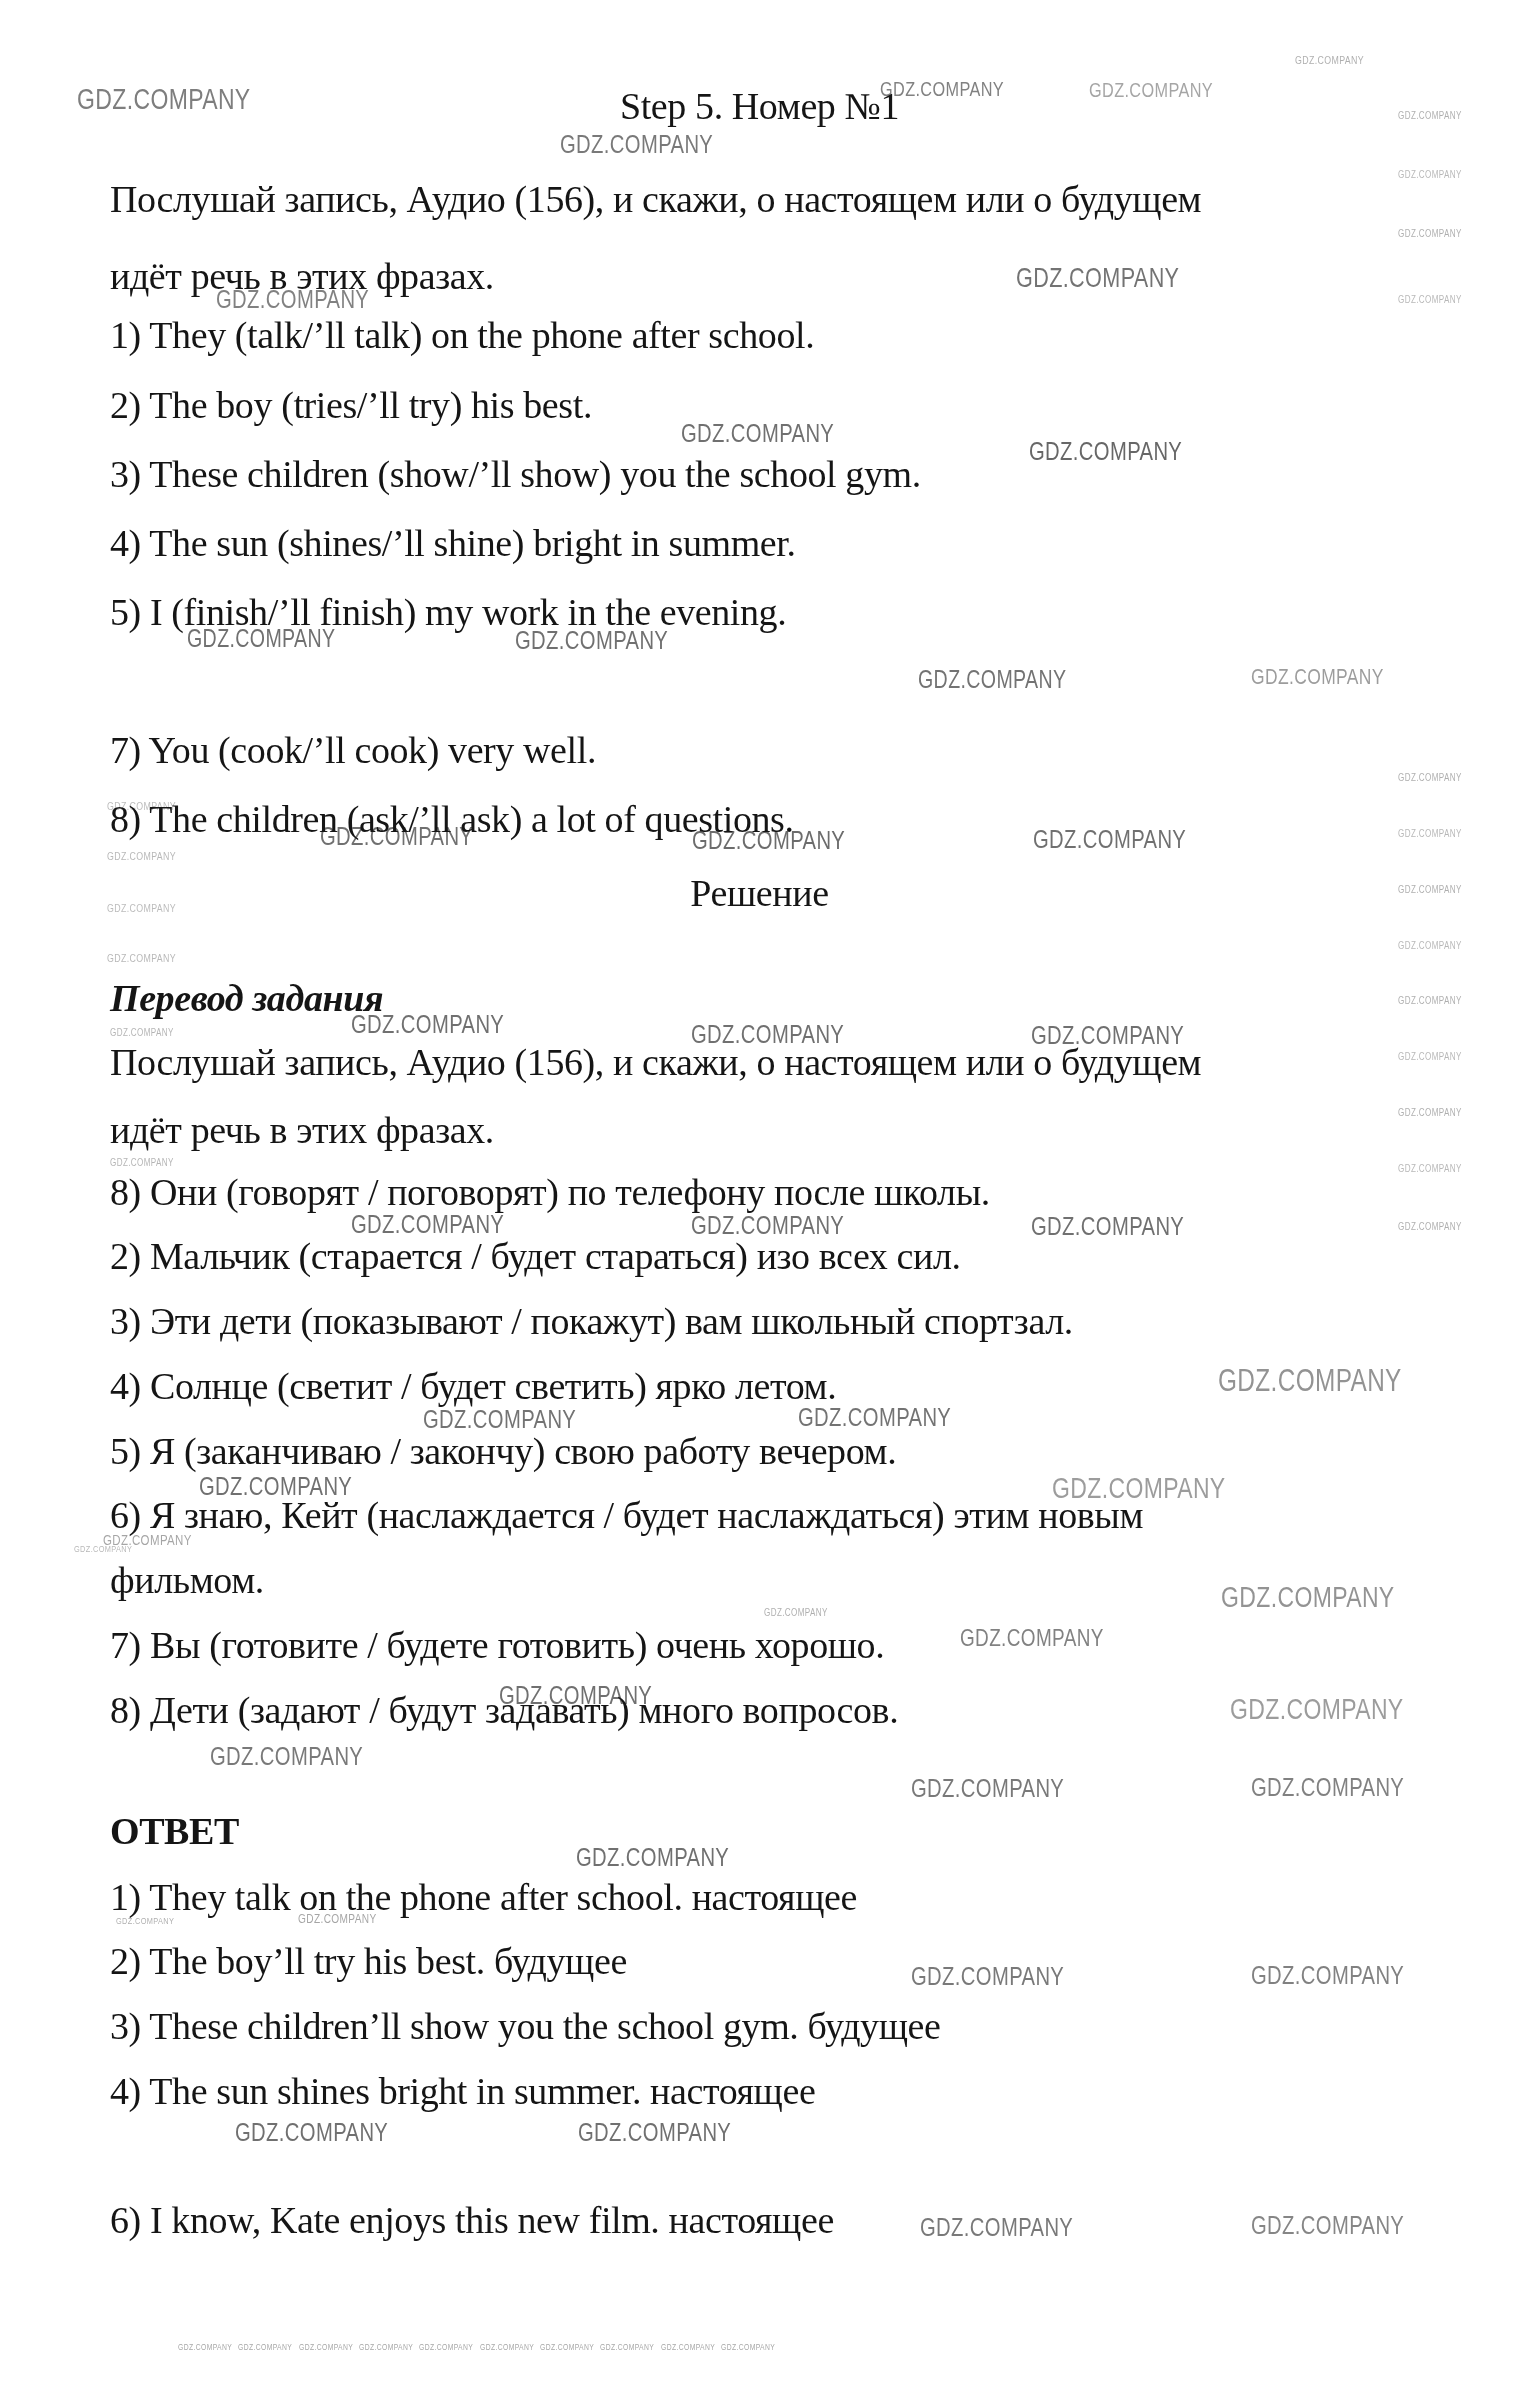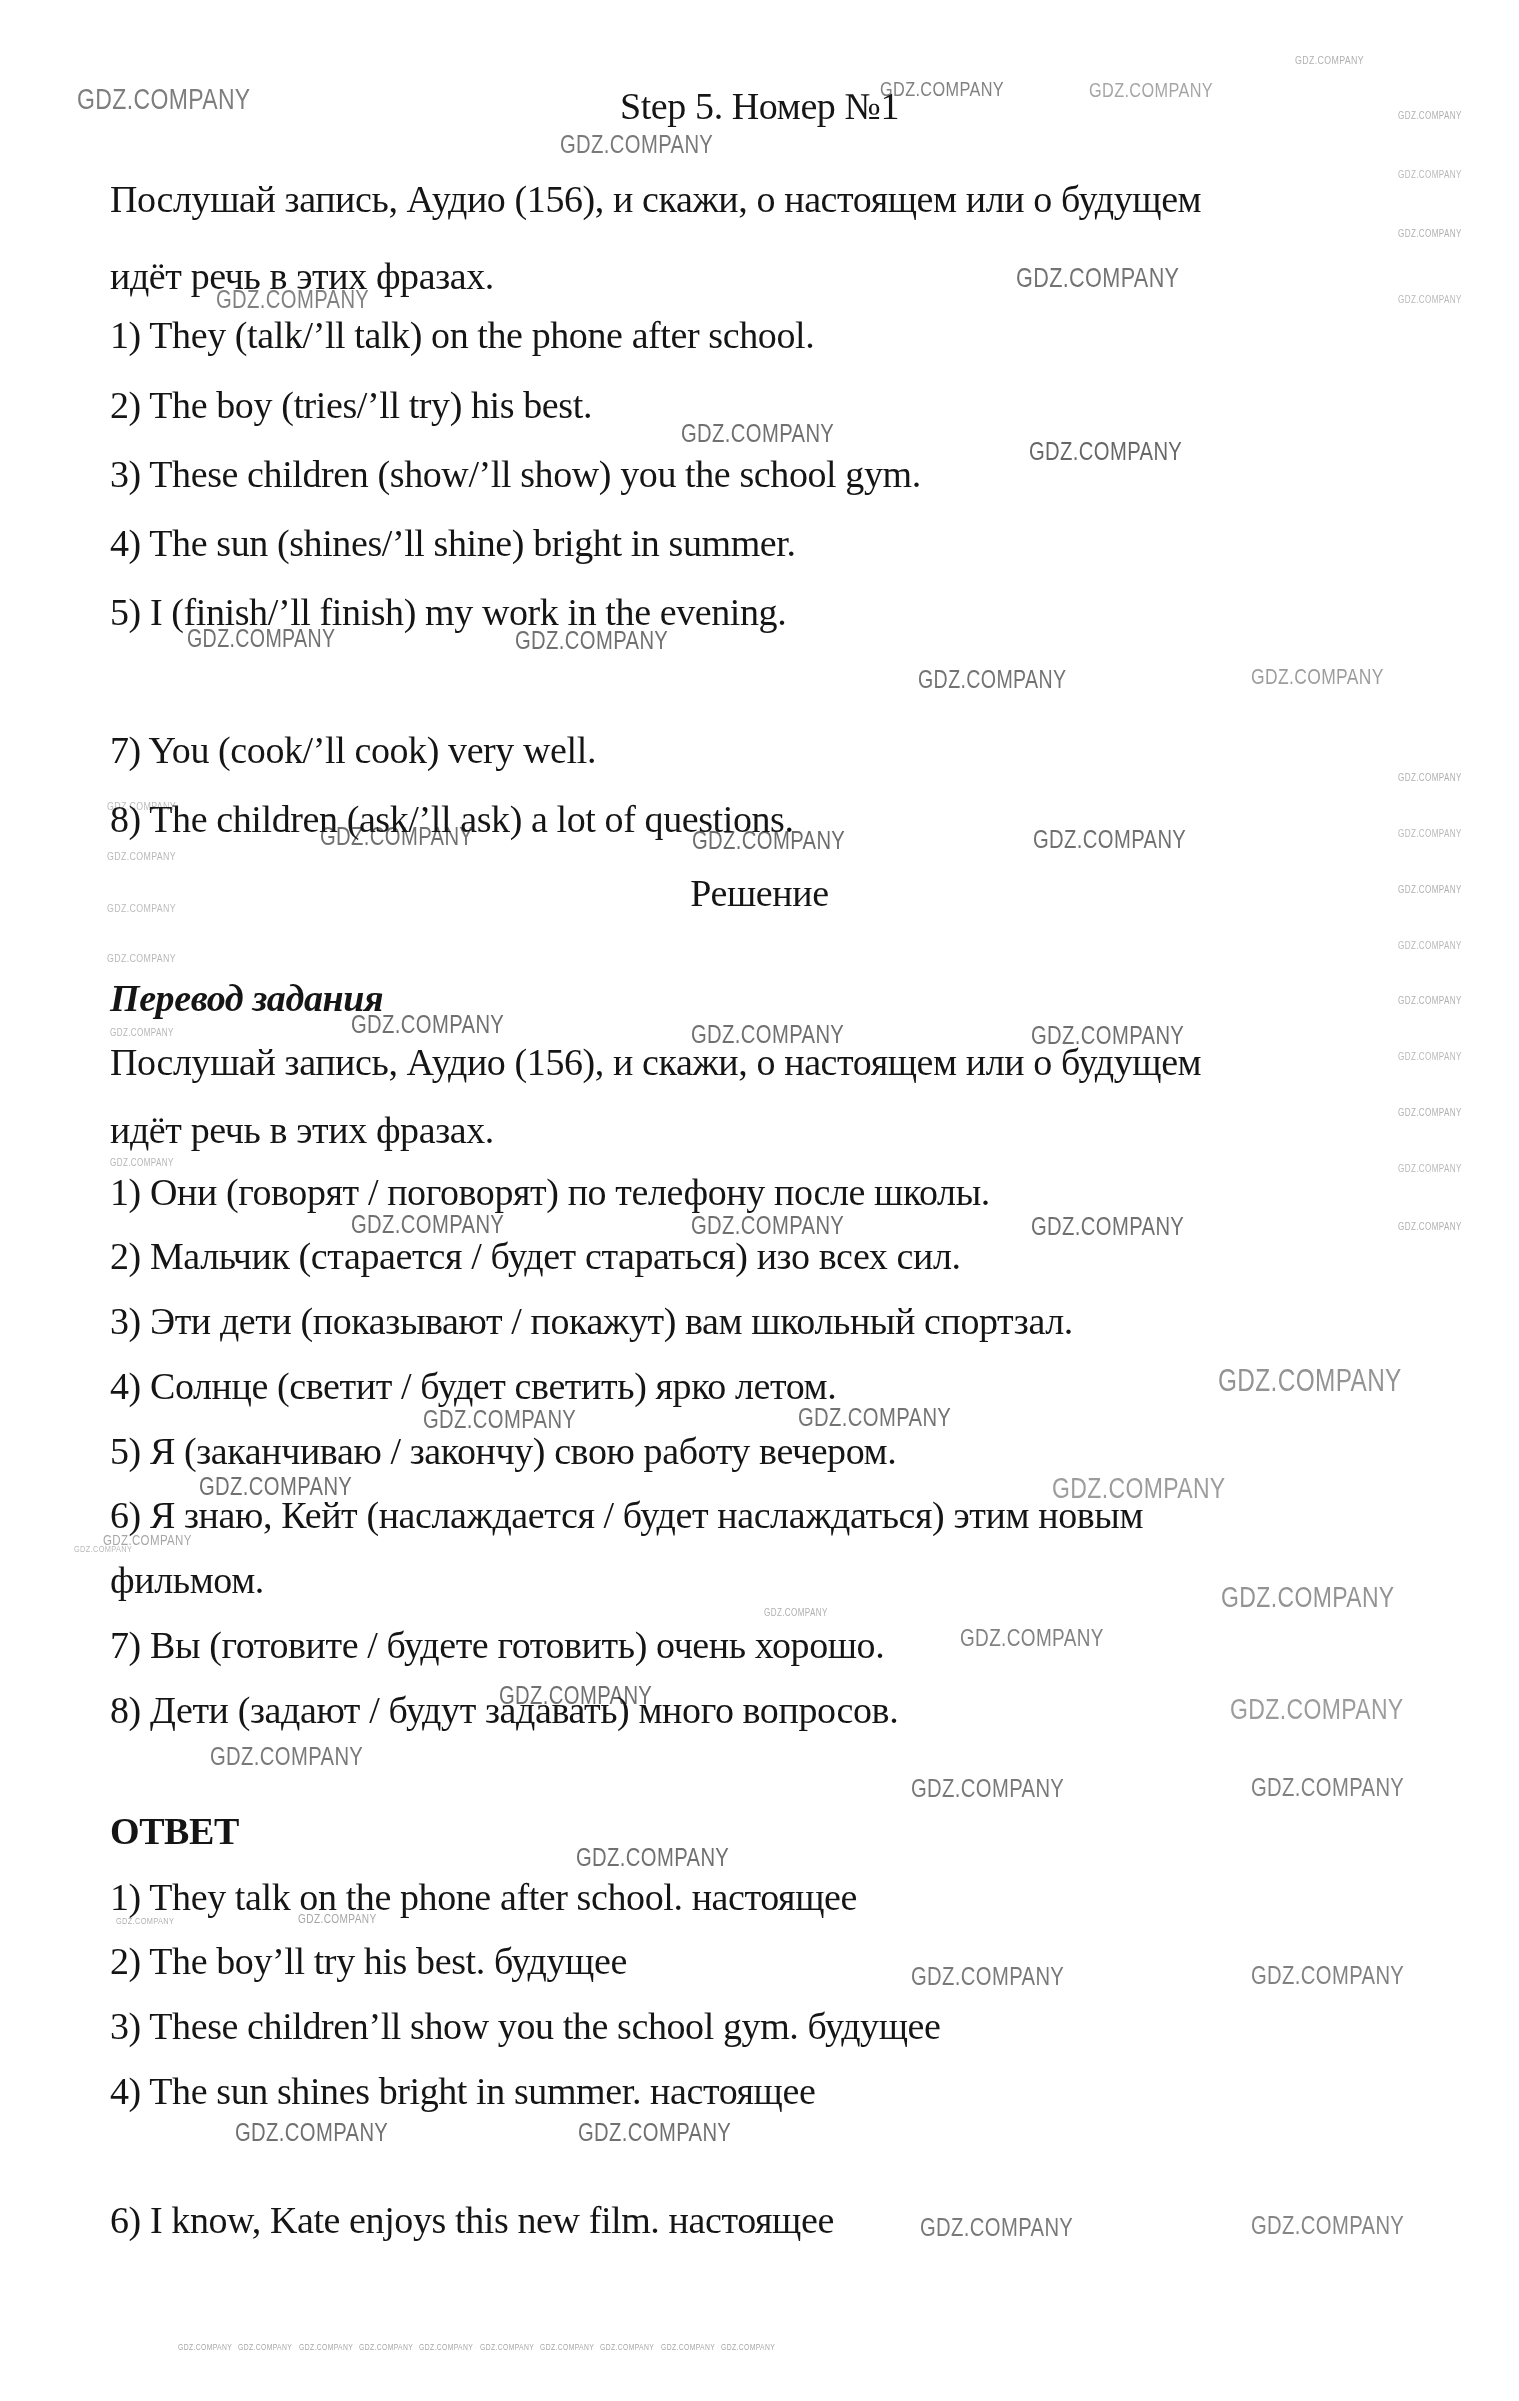--- a/index.html
+++ b/index.html
@@ -125,21 +125,21 @@
   <div class="ln" style="top:593px">5) I (finish/’ll finish) my work in the evening.</div>
   <div class="ln" style="top:731px">7) You (cook/’ll cook) very well.</div>
   <div class="ln" style="top:800px">8) The children (ask/’ll ask) a lot of questions.</div>
 
   <div class="ln center" style="top:874px">Решение</div>
 
   <div class="ln bi" style="top:979px">Перевод задания</div>
   <div class="ln" style="top:1043px">Послушай запись, Аудио (156), и скажи, о настоящем или о будущем</div>
   <div class="ln" style="top:1111px">идёт речь в этих фразах.</div>
 
-  <div class="ln" style="top:1173px">1) Они (говорят / поговорят) по телефону после школы.</div>
+  <div class="ln" style="top:1173px">8) Они (говорят / поговорят) по телефону после школы.</div>
   <div class="ln" style="top:1237px">2) Мальчик (старается / будет стараться) изо всех сил.</div>
   <div class="ln" style="top:1302px">3) Эти дети (показывают / покажут) вам школьный спортзал.</div>
   <div class="ln" style="top:1367px">4) Солнце (светит / будет светить) ярко летом.</div>
   <div class="ln" style="top:1432px">5) Я (заканчиваю / закончу) свою работу вечером.</div>
   <div class="ln" style="top:1496px">6) Я знаю, Кейт (наслаждается / будет наслаждаться) этим новым</div>
   <div class="ln" style="top:1561px">фильмом.</div>
   <div class="ln" style="top:1626px">7) Вы (готовите / будете готовить) очень хорошо.</div>
   <div class="ln" style="top:1691px">8) Дети (задают / будут задавать) много вопросов.</div>
 
   <div class="ln b" style="top:1812px">ОТВЕТ</div>

